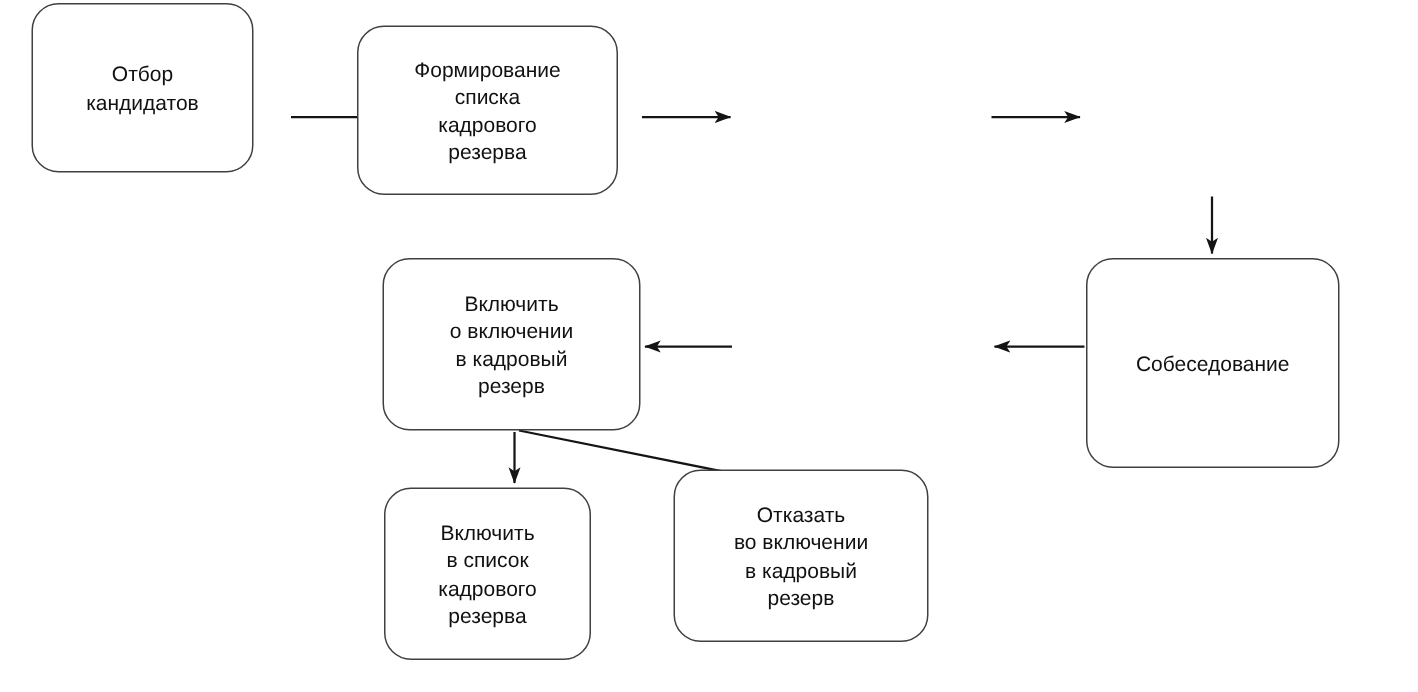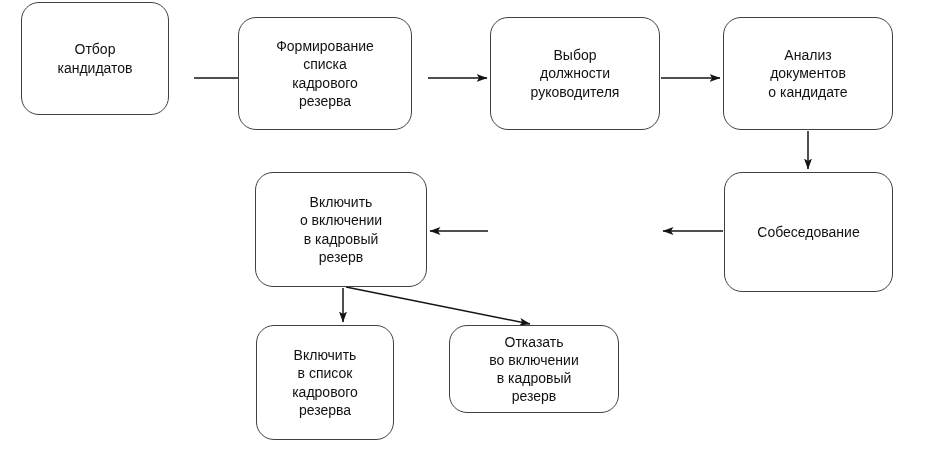--- a/index.html
+++ b/index.html
@@ -61,51 +61,41 @@
 кандидатов</span>
   </div>
 
   <div class="node" style="left:238px; top:17px;  width:174px; height:113px">
     <span class="label">Формирование
 списка
 кадрового
 резерва</span>
   </div>
 
-  <div class="node" style="left:490px; top:17px;  width:170px; height:113px">
-    <span class="label">Выбор
-должности
-руководителя</span>
-  </div>
 
-  <div class="node" style="left:723px; top:17px;  width:170px; height:113px">
-    <span class="label">Анализ
-документов
-о кандидате</span>
-  </div>
 
-  <div class="node" style="left:724px; top:172px; width:169px; height:120px">
+  <div class="node" style="left:724px; top:172px; width:169px; height:140px">
     <span class="label">Собеседование</span>
   </div>
 
 
   <div class="node" style="left:255px; top:172px; width:172px; height:115px">
     <span class="label">Включить
 о включении
 в кадровый
 резерв</span>
   </div>
 
   <div class="node" style="left:256px; top:325px; width:138px; height:115px">
     <span class="label">Включить
 в список
 кадрового
 резерва</span>
   </div>
 
-  <div class="node" style="left:449px; top:325px; width:170px; height:88px">
+  <div class="node" style="left:449px; top:313px; width:170px; height:115px">
     <span class="label">Отказать
 во включении
 в кадровый
 резерв</span>
   </div>
 
 </div>
 
 </body></html>

